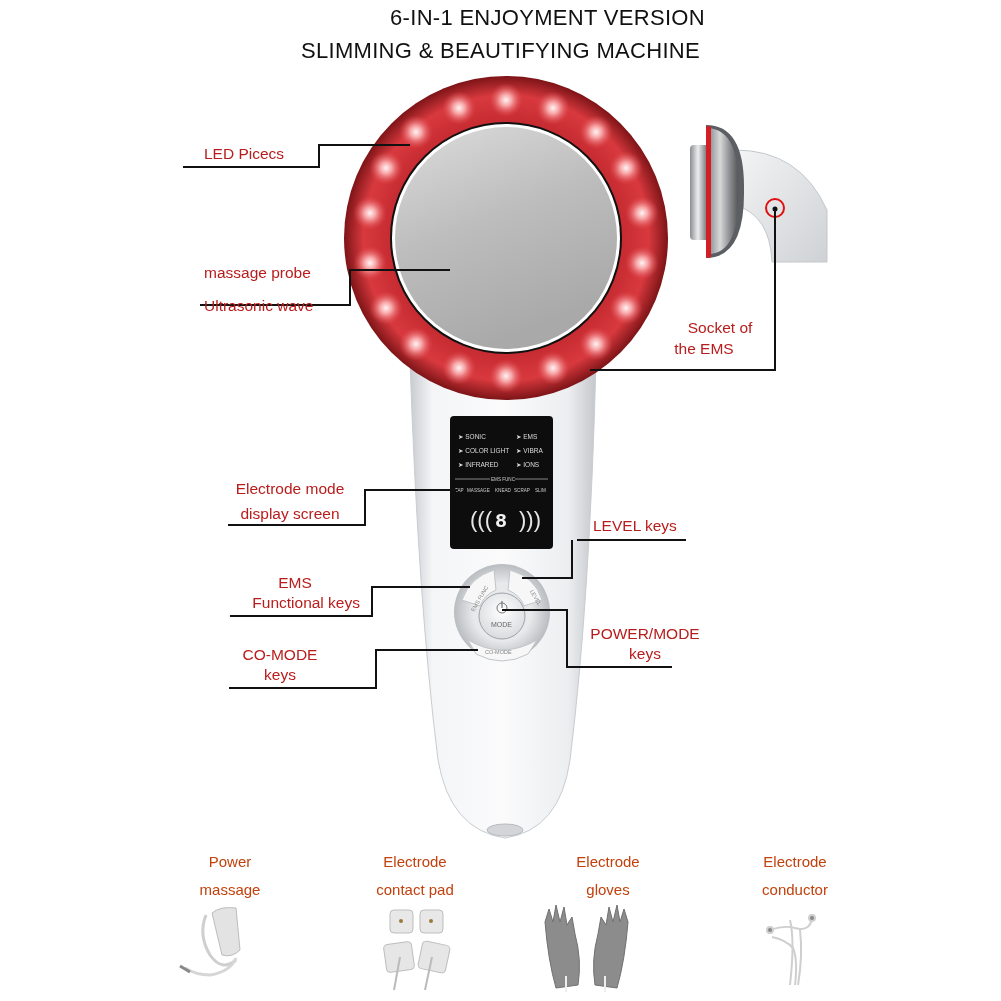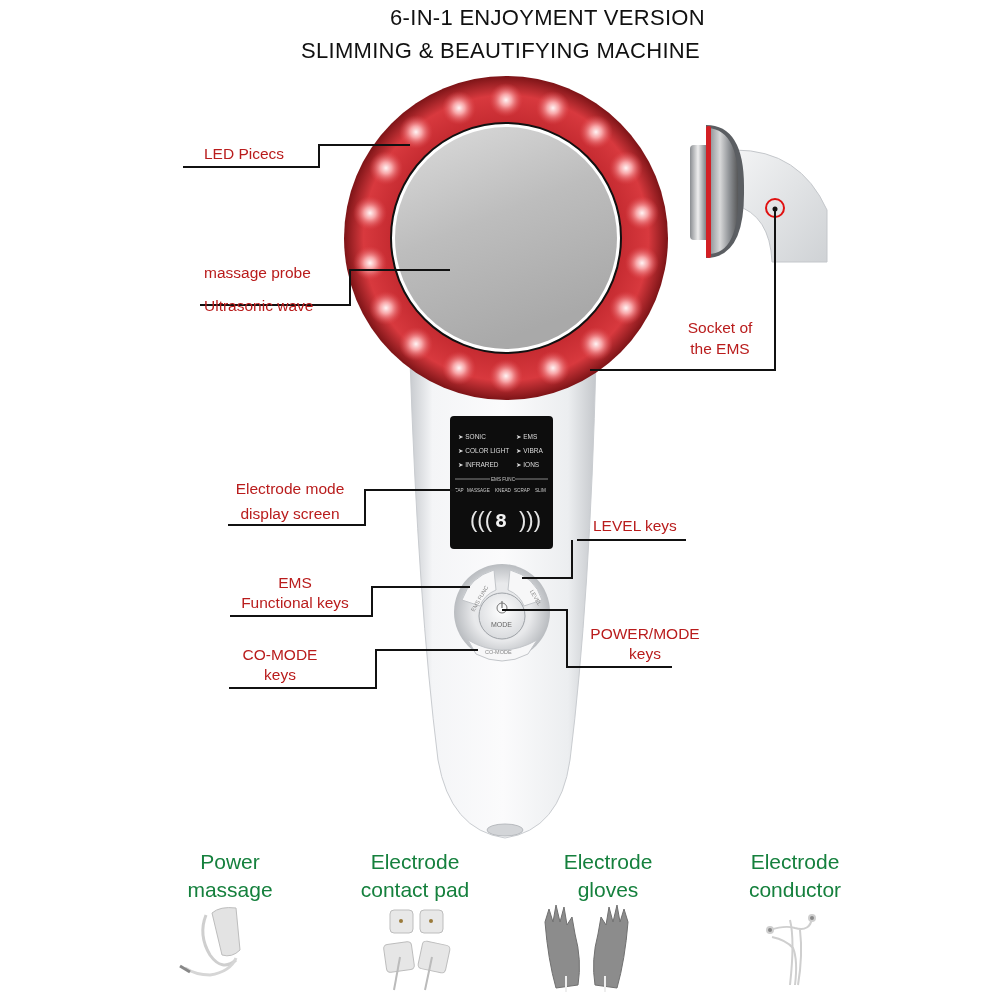--- a/index.html
+++ b/index.html
@@ -2,21 +2,21 @@
 <html><head>
 <meta charset="utf-8">
 <style>
   html,body{margin:0;padding:0;background:#fff;}
   body{width:1001px;height:1001px;position:relative;overflow:hidden;font-family:"Liberation Sans",sans-serif;color:#111;}
   .abs{position:absolute;}
   .title{left:0;width:1001px;text-align:center;font-size:22px;letter-spacing:.3px;line-height:28px;color:#111;}
   .lbl{position:absolute;font-size:15.5px;line-height:20px;color:#b91c1c;white-space:nowrap;}
   .center{text-align:center;}
   svg{position:absolute;overflow:visible;}
-  .acc-label{position:absolute;font-size:21px;line-height:28px;text-align:center;color:#15803d;}
+  .acc-label{position:absolute;font-size:15px;line-height:28px;text-align:center;color:#c2410c;}
   .lcd-txt{font-family:"Liberation Sans",sans-serif;fill:#ddd;font-size:6.5px;}
   .lcd-small{font-family:"Liberation Sans",sans-serif;fill:#ccc;font-size:4.6px;}
 </style>
 </head>
 <body>
 
 <div class="abs title" style="top:4px;margin-left:47px;">6-IN-1  ENJOYMENT VERSION</div>
 <div class="abs title" style="top:37px;">SLIMMING &amp; BEAUTIFYING MACHINE</div>
 
 <svg width="1001" height="1001" style="left:0;top:0;">
@@ -153,29 +153,29 @@
     <polyline points="229,688 376,688 376,650 478,650"></polyline>
   </g>
 </svg>
 
 <div class="lbl" style="left:204px;top:144px;">LED Picecs</div>
 
 <div class="lbl" style="left:204px;top:259px;margin-top:37px;">Ultrasonic wave</div>
 <div class="lbl" style="left:204px;top:263px;">massage probe</div>
 
 <div class="lbl center" style="left:670px;top:318px;width:100px;">Socket of</div>
-<div class="lbl center" style="left:670px;top:339px;width:100px;">the EMS</div>
+<div class="lbl center" style="left:654px;top:339px;width:100px;">the EMS</div>
 
 <div class="lbl center" style="left:220px;top:479px;width:140px;">Electrode mode</div>
 <div class="lbl center" style="left:220px;top:504px;width:140px;">display screen</div>
 
 <div class="lbl" style="left:593px;top:516px;">LEVEL keys</div>
 
 <div class="lbl center" style="left:230px;top:573px;width:130px;">EMS</div>
-<div class="lbl center" style="left:230px;top:593px;width:130px;">Functional keys</div>
+<div class="lbl center" style="left:230px;top:593px;width:130px;text-align:right;">Functional keys</div>
 
 <div class="lbl center" style="left:585px;top:624px;width:120px;">POWER/MODE</div>
 <div class="lbl center" style="left:585px;top:644px;width:120px;">keys</div>
 
 <div class="lbl center" style="left:230px;top:645px;width:100px;">CO-MODE</div>
 <div class="lbl center" style="left:230px;top:665px;width:100px;">keys</div>
 
 <div class="acc-label" style="left:170px;top:848px;width:120px;">
   <div>Power</div>
   <div>massage</div>

